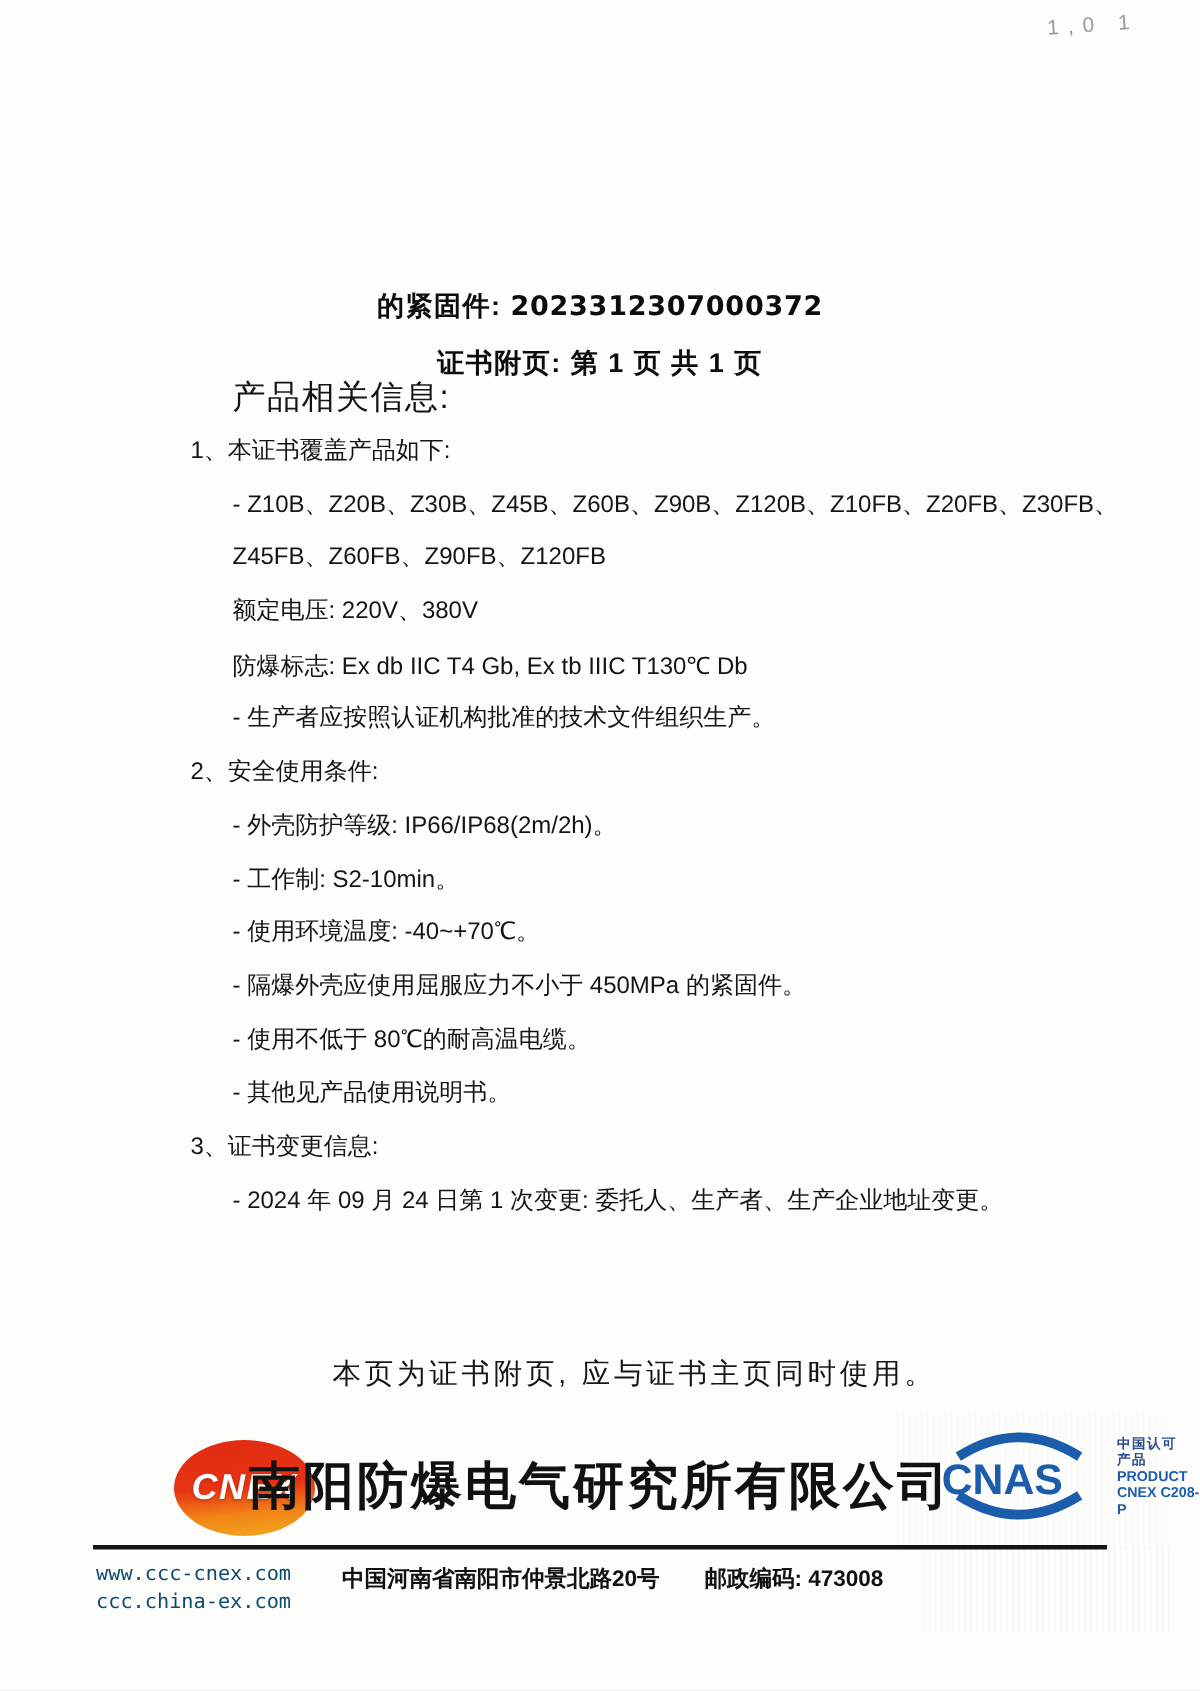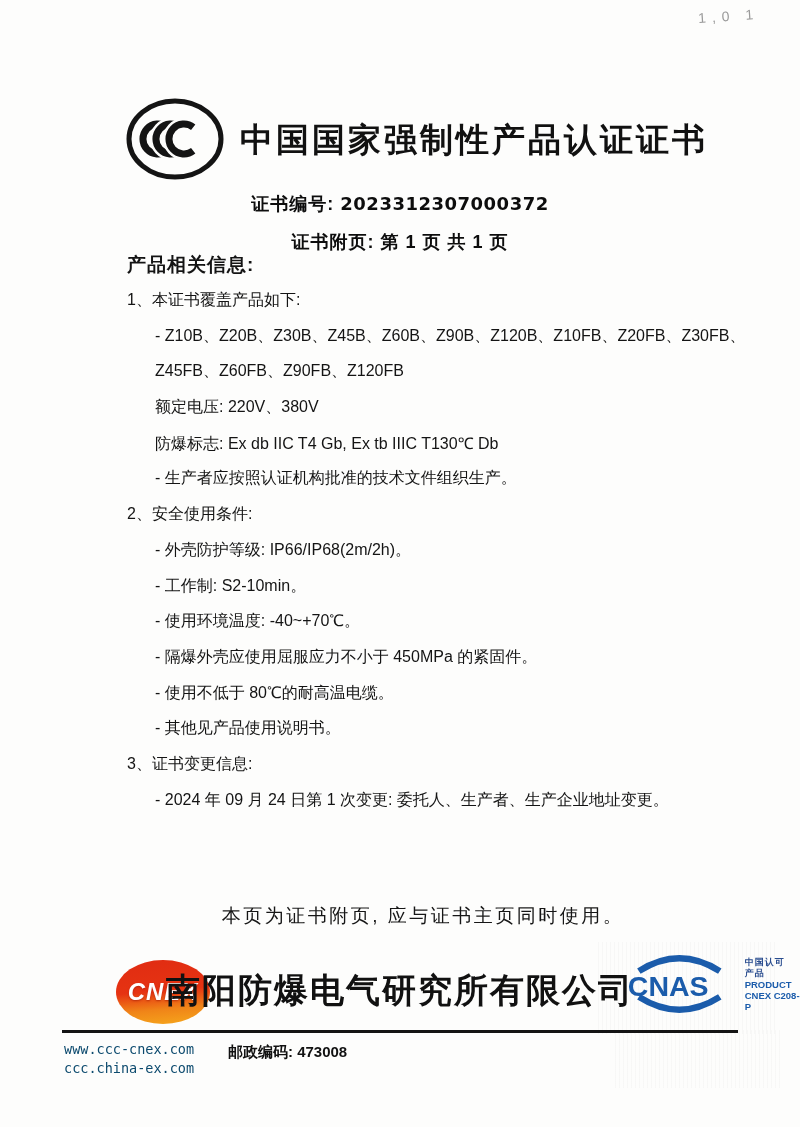--- a/index.html
+++ b/index.html
@@ -32,21 +32,21 @@
   }
 
   
   .cert-meta { position:absolute; left:0; top:190px; width:800px; text-align:center; }
   .cert-line { font-weight:bold; font-size:18px; letter-spacing:1px; height:38px; line-height:28px; color:#0d0d0d; }
   .cert-line .val { font-family:"DejaVu Sans", "Liberation Sans", sans-serif; letter-spacing:0.5px; }
 
   
   .body-lines { position:absolute; left:127px; top:247px; width:640px; }
   .bl { height:35.7px; display:flex; align-items:center; font-size:16px; white-space:nowrap; color:#141414; }
-  .bl.t-bold { font-weight:bold; font-size:19px; letter-spacing:1px; }
+  .bl.t-bold { font-weight:normal; font-size:22px; letter-spacing:1px;margin-left:28px; }
   .bl.ind { padding-left:28px; }
 
   
   .page-note {
     position:absolute; left:0; top:903px; width:800px; text-align:center;
     font-size:19px; letter-spacing:2.5px; color:#161616;padding-left:46px;
   }
   .footer-row { position:absolute; left:0; top:948px; width:800px; height:86px; }
   .cnex-logo {
     position:absolute; left:116px; top:12px; width:94px; height:64px;
@@ -76,36 +76,24 @@
 </head>
 <body>
 
 <div class="page">
 
   <div class="streaks s1"></div>
   <div class="streaks s2"></div>
 
   <div class="pencil-note">1,0 1</div>
 
-  <div class="header">
-    <svg class="ccc-logo" width="102" height="88" viewBox="0 0 102 88">
-      <ellipse cx="51" cy="43" rx="46" ry="38" fill="none" stroke="#141414" stroke-width="5"></ellipse>
-      <path d="M43.2 31.2 A15 15 0 1 0 43.2 54.8" fill="none" stroke="#fdfdfc" stroke-width="12"></path>
-      <path d="M43.2 31.2 A15 15 0 1 0 43.2 54.8" fill="none" stroke="#141414" stroke-width="7"></path>
-      <path d="M56.2 31.2 A15 15 0 1 0 56.2 54.8" fill="none" stroke="#fdfdfc" stroke-width="12"></path>
-      <path d="M56.2 31.2 A15 15 0 1 0 56.2 54.8" fill="none" stroke="#141414" stroke-width="7"></path>
-      <path d="M69.2 31.2 A15 15 0 1 0 69.2 54.8" fill="none" stroke="#fdfdfc" stroke-width="12"></path>
-      <path d="M69.2 31.2 A15 15 0 1 0 69.2 54.8" fill="none" stroke="#141414" stroke-width="7"></path>
-    </svg>
-    <div class="doc-title">中国国家强制性产品认证证书</div>
-  </div>
 
   <div class="cert-meta">
     <div class="cert-line">
-      <span>证书编号:</span>
+      <span>的紧固件:</span>
       <span class="val">2023312307000372</span>
     </div>
     <div class="cert-line">
       <span>证书附页:</span>
       <span>第 1 页  共 1 页</span>
     </div>
   </div>
 
   <div class="body-lines">
     <div class="bl t-bold">产品相关信息:</div>
@@ -148,16 +136,17 @@
     </div>
   </div>
 
   <div class="bottom-rule"></div>
 
   <div class="contact-left">
     <div>www.ccc-cnex.com</div>
     <div>ccc.china-ex.com</div>
   </div>
   <div class="contact-center">
+    <span>中国河南省南阳市仲景北路20号</span>
     <span>邮政编码: 473008</span>
   </div>
 
 </div>
 
 </body></html>

